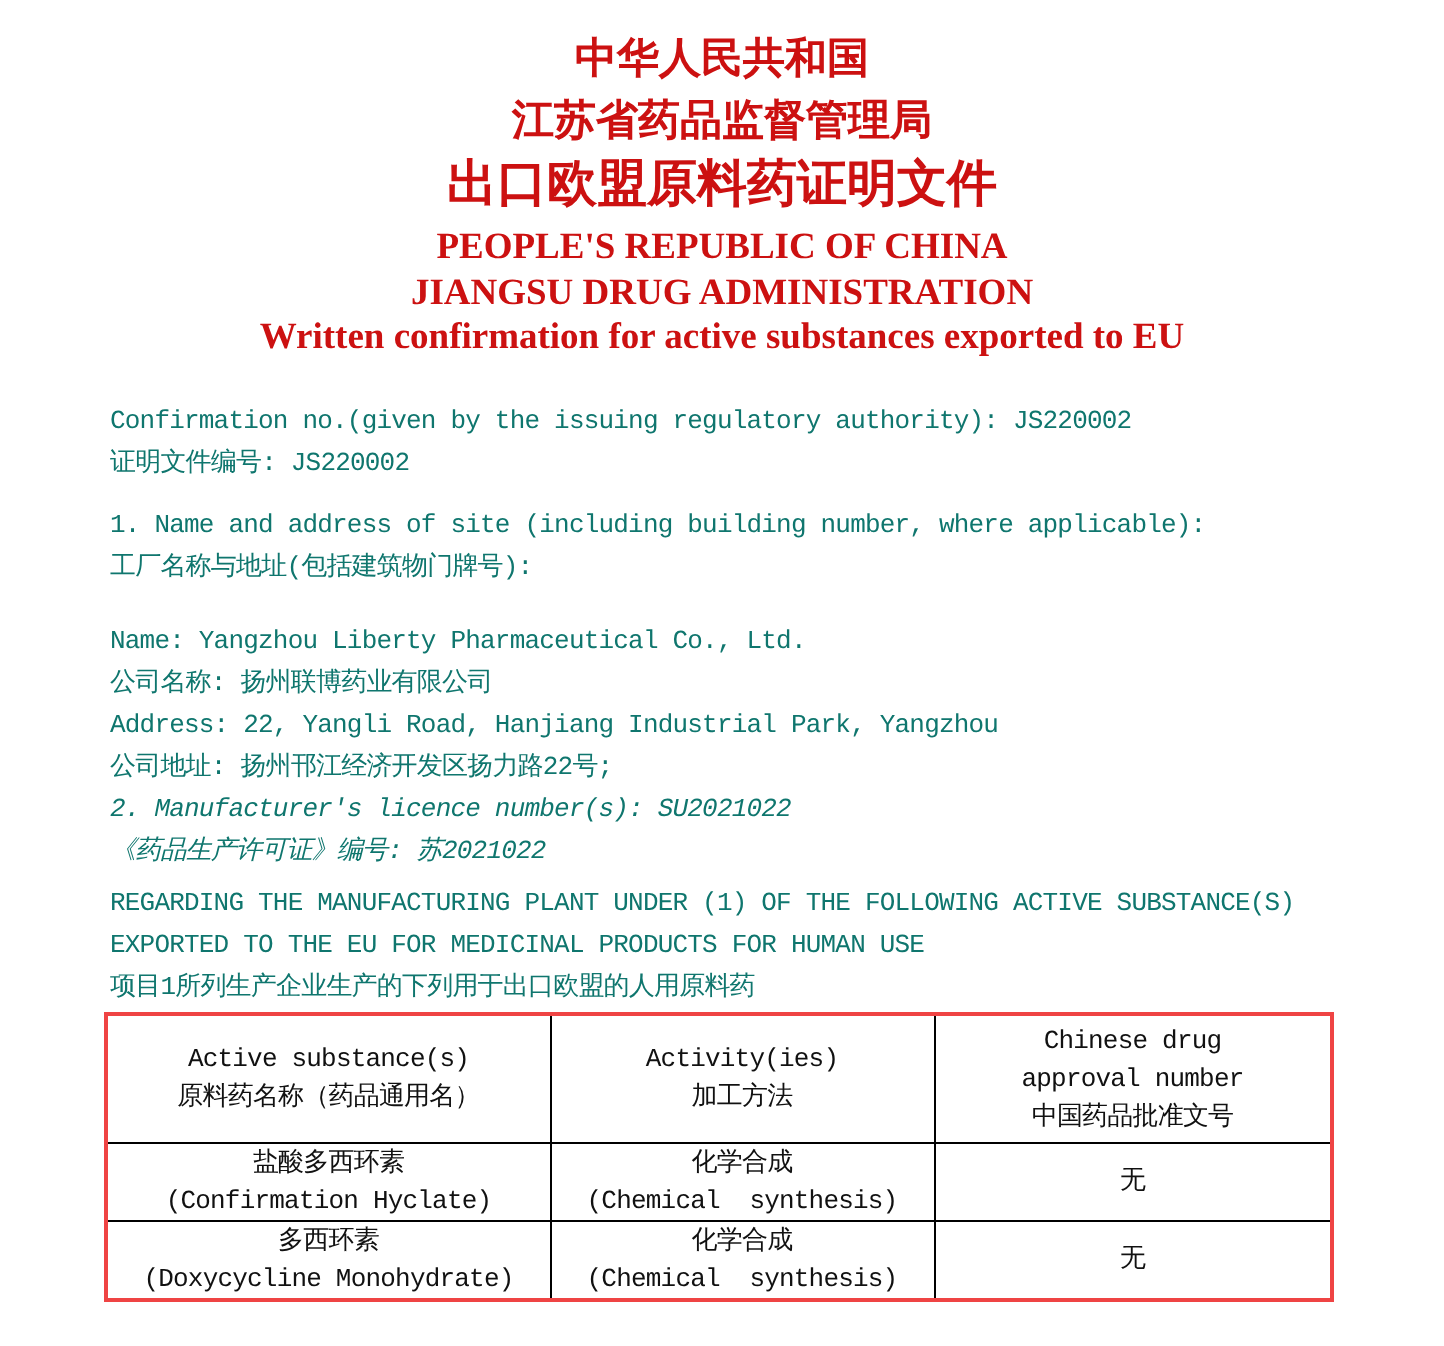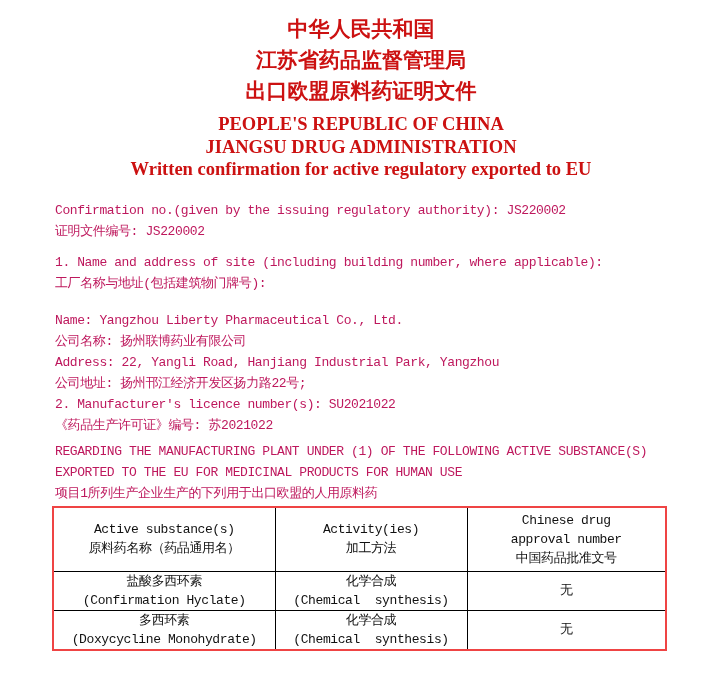--- a/index.html
+++ b/index.html
@@ -13,42 +13,42 @@
   }
   
   .doc-header { text-align: center; padding-top: 14px; }
   .t-cn1, .t-cn2, .t-cn3 {
     font-family: "Liberation Serif", "DejaVu Serif", serif;
     font-weight: bold;
     color: var(--accent);
   }
   .t-cn1 { font-size: 21px; line-height: 30px; }
   .t-cn2 { font-size: 21px; line-height: 33px; }
-  .t-cn3 { font-size: 21px; line-height: 31px; font-family: Liberation Mono, monospace; }
+  .t-cn3 { font-size: 25px; line-height: 31px; }
   .t-en {
     font-family: "Liberation Serif", "DejaVu Serif", serif;
     font-weight: bold;
     color: var(--accent);
     font-size: 18.5px;
     line-height: 22px;
   }
   .t-en1 { margin-top: 4px; line-height: 24px; }
   
   .body-text {
     margin: 20px 55px 0 55px;
     font-family: "Liberation Mono", "DejaVu Sans Mono", monospace;
     font-size: 13px;
     letter-spacing: -0.4px;
-    color: #be185d;
+    color: #0f766e;
   }
   .body-text p { margin: 0; line-height: 21px; white-space: pre-wrap; }
   .mt3  { margin-top: 3px; font-family: Liberation Mono, monospace; }
   .blk-b { margin-top: 10px; }
   .blk-c { margin-top: 16px; }
-  .blk-d { margin-top: 0; }
+  .blk-d { margin-top: 0; font-style: italic; }
   .blk-e { margin-top: 5px; }
   
   .subst-table {
     border-collapse: collapse;
     table-layout: fixed;
     width: 615px;
     margin: 2px 0 0 52px;
     border: 2px solid #ef4444;
     font-family: "Liberation Mono", "DejaVu Sans Mono", monospace;
     font-size: 13px;
@@ -73,21 +73,21 @@
 <body>
 
 <div class="page">
 
   <header class="doc-header">
     <div class="t-cn1">中华人民共和国</div>
     <div class="t-cn2">江苏省药品监督管理局</div>
     <div class="t-cn3">出口欧盟原料药证明文件</div>
     <div class="t-en t-en1">PEOPLE'S REPUBLIC OF CHINA</div>
     <div class="t-en">JIANGSU DRUG ADMINISTRATION</div>
-    <div class="t-en">Written confirmation for active regulatory exported to EU</div>
+    <div class="t-en">Written confirmation for active substances exported to EU</div>
   </header>
 
   <main class="body-text">
 
     <div class="blk-a">
       <p>Confirmation no.(given by the issuing regulatory authority): JS220002</p>
       <p class="mt3">证明文件编号: JS220002</p>
     </div>
 
     <div class="blk-b">

